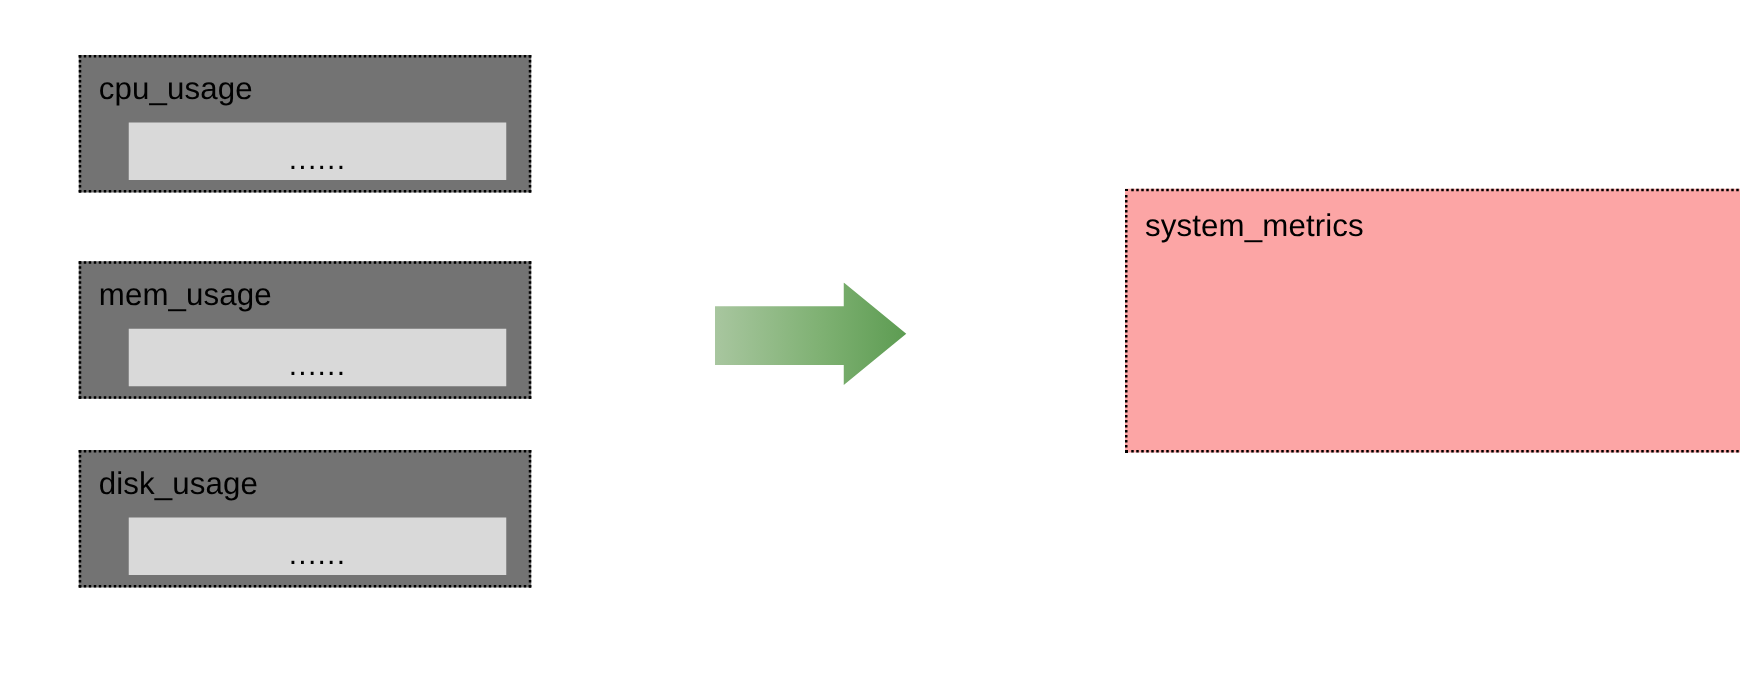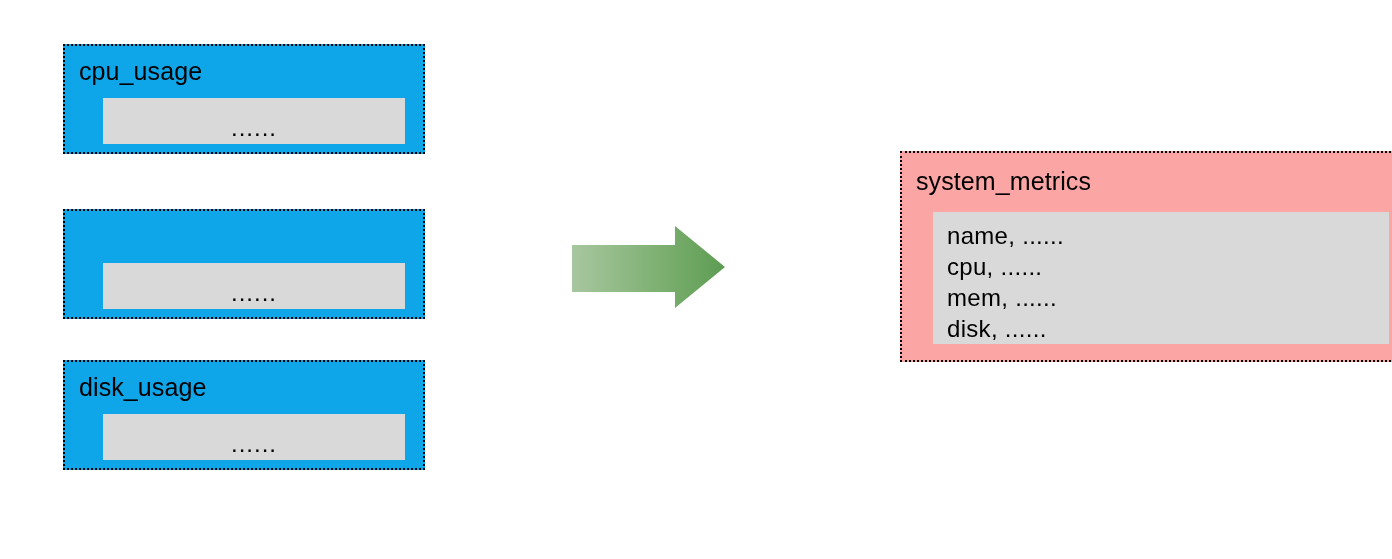--- a/index.html
+++ b/index.html
@@ -23,21 +23,21 @@
     top: 0;
     width: 1392px;
     height: 559px;
   }
 
   
   .table-box {
     position: absolute;
     box-sizing: border-box;
     border: 2px dotted #000000;
-    background: #0ea5e9;
+    background: #737373;
   }
 
   .table-title {
     position: absolute;
     left: 14px;
     top: 10px;
     font-size: 25px;
     line-height: 30px;
     letter-spacing: 0.1px;
     white-space: nowrap;
@@ -125,20 +125,21 @@
 <div class="canvas">
 
   <div class="table-box" id="box-cpu">
     <div class="table-title">cpu_usage</div>
     <div class="table-body">
       <div class="ellipsis-center">......</div>
     </div>
   </div>
 
   <div class="table-box" id="box-mem">
+    <div class="table-title">mem_usage</div>
     <div class="table-body">
       <div class="ellipsis-center">......</div>
     </div>
   </div>
 
   <div class="table-box" id="box-disk">
     <div class="table-title">disk_usage</div>
     <div class="table-body">
       <div class="ellipsis-center">......</div>
     </div>
@@ -152,21 +153,15 @@
           <stop offset="55%" stop-color="#7fb173"></stop>
           <stop offset="100%" stop-color="#5d9c52"></stop>
         </linearGradient>
       </defs>
       <polygon points="0,19 103,19 103,0 153,41 103,82 103,66 0,66" fill="url(#arrowGrad)"></polygon>
     </svg>
   </div>
 
   <div id="box-system">
     <div class="table-title">system_metrics</div>
-    <div class="table-body">
-      <div class="field-line">name, ......</div>
-      <div class="field-line">cpu, ......</div>
-      <div class="field-line">mem, ......</div>
-      <div class="field-line">disk, ......</div>
-    </div>
   </div>
 
 </div>
 
 </body></html>

